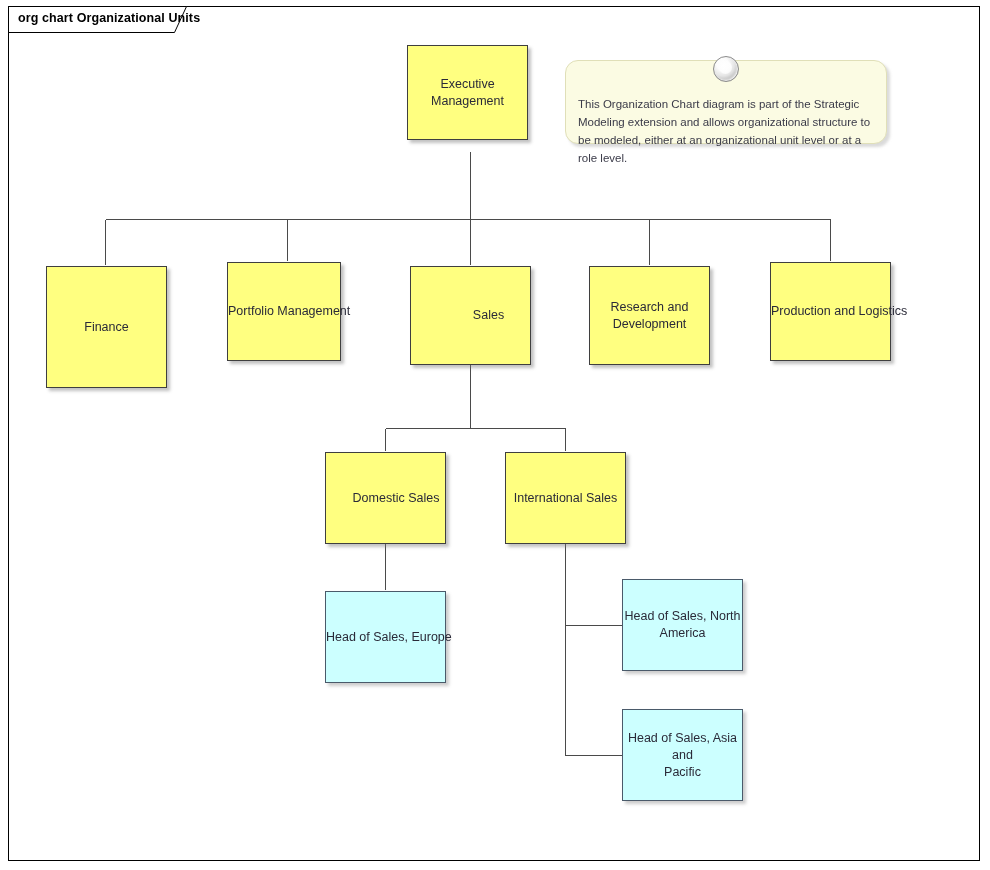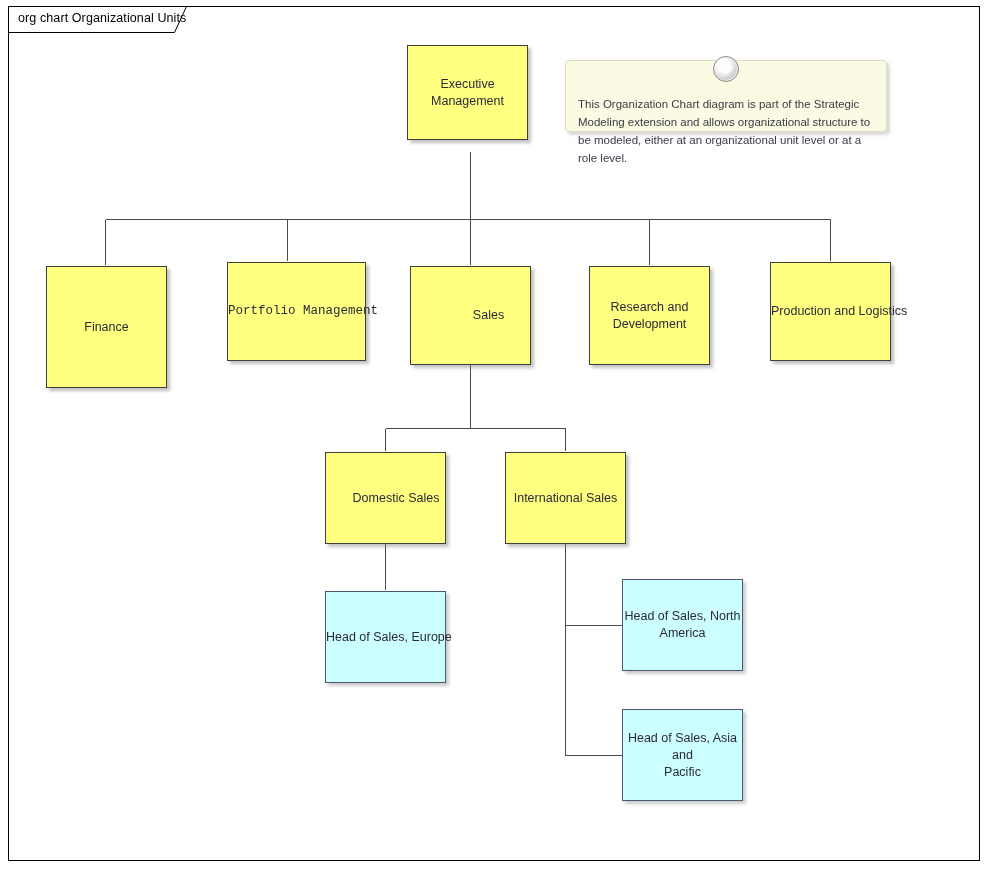--- a/index.html
+++ b/index.html
@@ -36,21 +36,21 @@
     z-index: 20;
   }
   #title-tab svg {
     display: block;
   }
   #title-tab .tab-label {
     position: absolute;
     left: 10px;
     top: 5px;
     font-size: 12.5px;
-    font-weight: normal;
+    font-weight: bold;
     color: #000000;
     white-space: nowrap;
     letter-spacing: 0.1px;
   }
 
   
   #canvas {
     position: absolute;
     left: 0;
     top: 0;
@@ -174,21 +174,21 @@
 
   <div class="node unit" style="left:407px; top:45px; width:121px; height:95px;">
     <span class="node-label">Executive
 Management</span>
   </div>
 
   <div class="node unit" style="left:46px; top:266px; width:121px; height:122px;">
     <span class="node-label">Finance</span>
   </div>
 
-  <div class="node unit nowrap" style="left:227px; top:262px; width:139px; height:99px;font-family:Liberation Mono, monospace;">
+  <div class="node unit nowrap" style="left:227px; top:262px; width:114px; height:99px;">
     <span class="node-label">Portfolio Management</span>
   </div>
 
   <div class="node unit" style="left:410px; top:266px; width:121px; height:99px;padding-left:36px;">
     <span class="node-label">Sales</span>
   </div>
 
   <div class="node unit" style="left:589px; top:266px; width:121px; height:99px;">
     <span class="node-label">Research and
 Development</span>
@@ -213,21 +213,21 @@
   <div class="node role" style="left:622px; top:579px; width:121px; height:92px;">
     <span class="node-label">Head of Sales, North
 America</span>
   </div>
 
   <div class="node role" style="left:622px; top:709px; width:121px; height:92px;">
     <span class="node-label">Head of Sales, Asia and
 Pacific</span>
   </div>
 
-  <div id="note" style="left:565px; top:60px; width:322px; height:72px;">
+  <div id="note" style="left:565px; top:60px; width:322px; height:84px;border-radius:13px;">
     <div class="note-text">This Organization Chart diagram is part of the Strategic Modeling extension and allows organizational structure to be modeled, either at an organizational unit level or at a role level.</div>
   </div>
   <div id="note-pin" style="left:713px; top:56px;"></div>
 
   <div id="title-tab">
     <svg width="192" height="28" viewBox="0 0 192 28">
       <path d="M0.5,0.5 L178.5,0.5 L166.5,26.5 L0.5,26.5 Z" fill="#ffffff" stroke="#000000" stroke-width="1"></path>
       <path d="M0.5,0.5 L0.5,26.5" stroke="#000000" stroke-width="1" fill="none"></path>
     </svg>
     <span class="tab-label">org chart Organizational Units</span>

